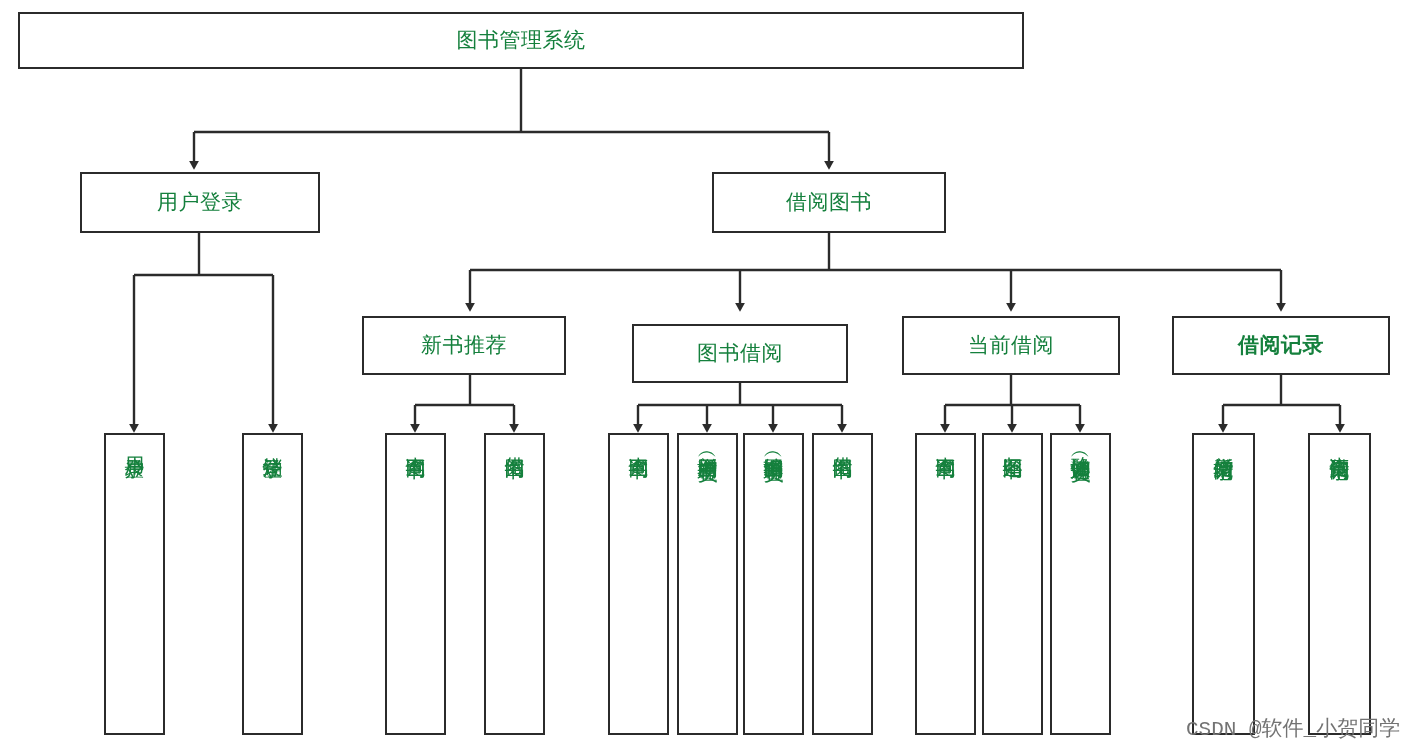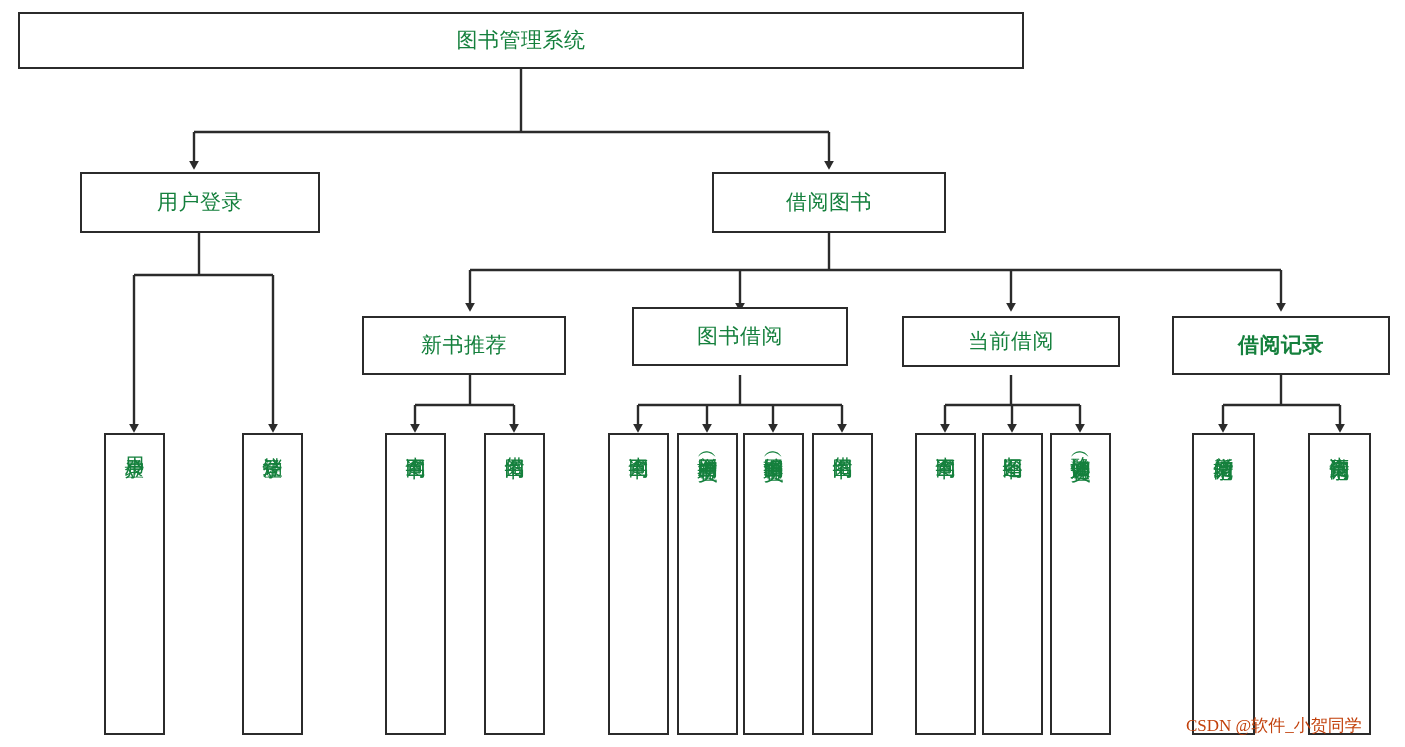--- a/index.html
+++ b/index.html
@@ -61,25 +61,25 @@
     font-size: 20px;
     line-height: 1.04;
     letter-spacing: 1px;
     white-space: nowrap;
     max-height: 286px;
   }
   .watermark {
     position: absolute;
     left: 1186px;
     top: 714px;
-    font-size: 17px;
-    color: #c2410c;
+    font-size: 21px;
+    color: #737373;
     white-space: nowrap;
     z-index: 3;
-    font-family: Liberation Serif, serif;
+    font-family: Liberation Mono, monospace;
   }
 </style>
 </head>
 <body>
 
 <div id="canvas">
 
   <svg id="edges" viewBox="0 0 1405 747" xmlns="http://www.w3.org/2000/svg">
     <defs>
       <marker id="arrow" markerWidth="9" markerHeight="10" refX="1.2" refY="5" orient="auto" markerUnits="userSpaceOnUse">
@@ -140,25 +140,25 @@
   </div>
 
   <div class="node horiz" style="left:712px; top:172px; width:234px; height:61px;">
     <span class="node-label">借阅图书</span>
   </div>
 
   <div class="node horiz" style="left:362px; top:316px; width:204px; height:59px;">
     <span class="node-label">新书推荐</span>
   </div>
 
-  <div class="node horiz" style="left:632px; top:307px; width:216px; height:59px;">
+  <div class="node horiz" style="left:632px; top:324px; width:216px; height:59px;">
     <span class="node-label">图书借阅</span>
   </div>
 
-  <div class="node horiz" style="left:902px; top:316px; width:218px; height:51px;">
+  <div class="node horiz" style="left:902px; top:316px; width:218px; height:59px;">
     <span class="node-label">当前借阅</span>
   </div>
 
   <div class="node horiz" style="left:1172px; top:316px; width:218px; height:59px;font-weight:bold;">
     <span class="node-label">借阅记录</span>
   </div>
 
   <div class="node vert" style="left:104px; top:433px; width:61px; height:302px;">
     <span class="node-label">用户登录</span>
   </div>

